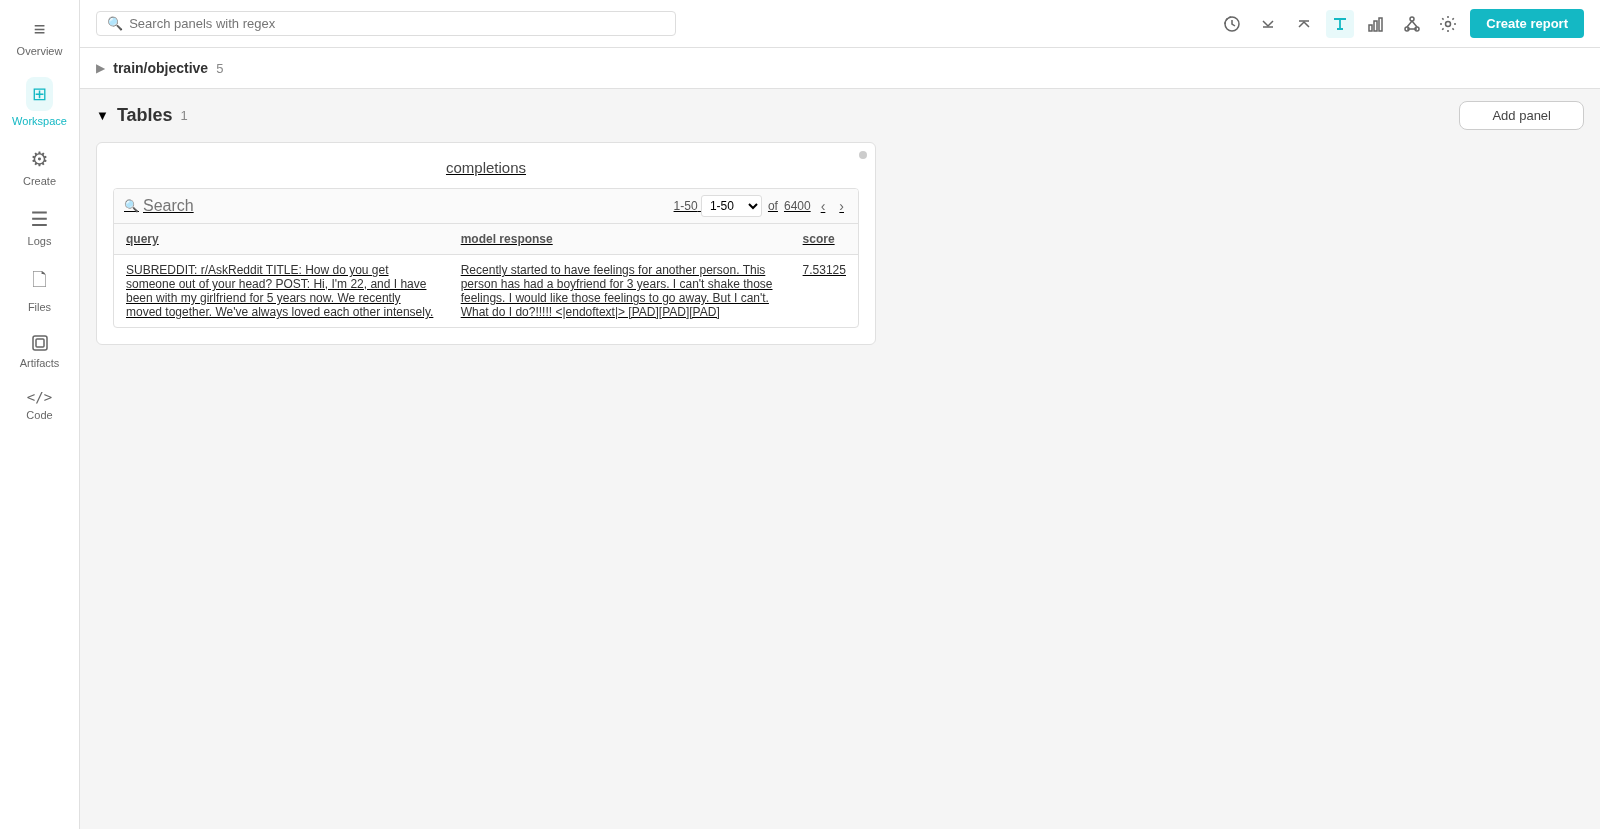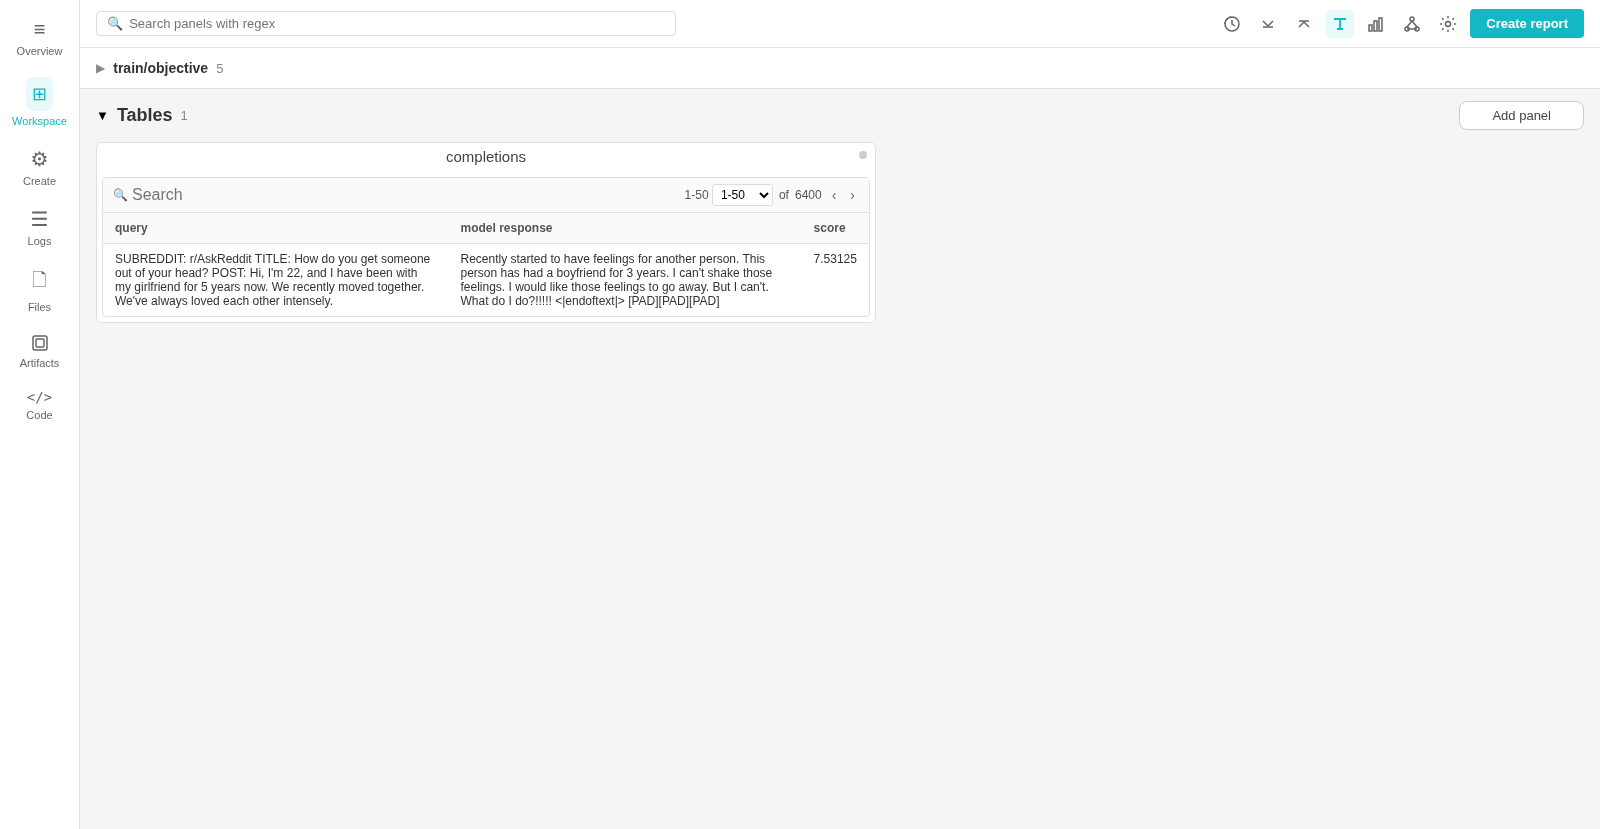--- a/index.html
+++ b/index.html
@@ -176,22 +176,23 @@
       font-size: 13px;
       color: #444;
       cursor: pointer;
     }
 
     
     .panel-card {
       background: #fff;
       border: 1px solid #e0e0e0;
       border-radius: 6px;
-      padding: 5px;
+      padding: 16px;
       max-width: 780px;
+      text-decoration: underline;
     }
     .panel-title {
       text-align: center;
       font-size: 15px;
       color: #444;
       margin-bottom: 12px;
     }
 
     
     .table-container {

